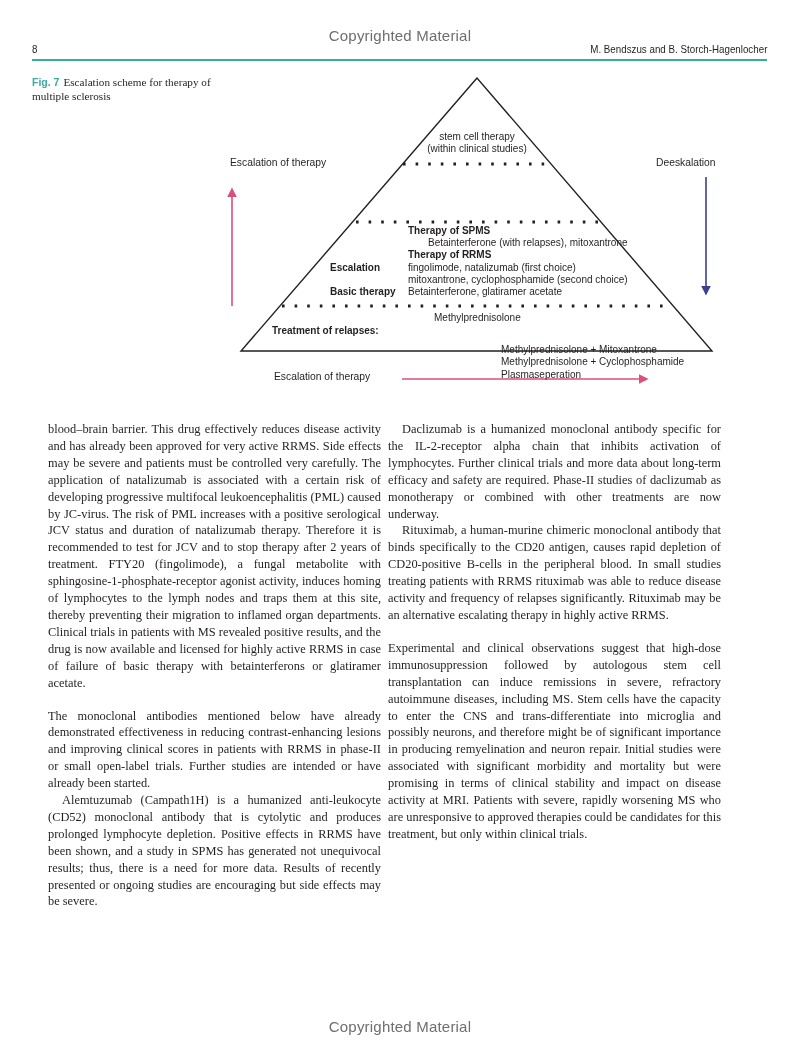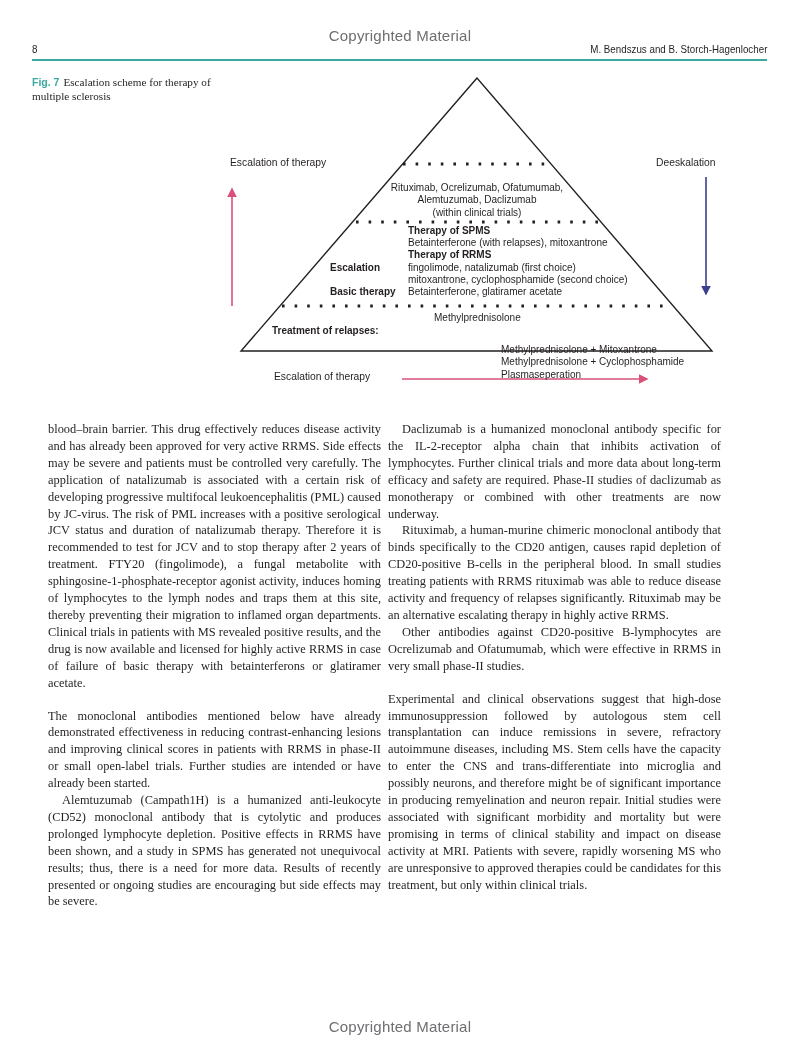--- a/index.html
+++ b/index.html
@@ -81,29 +81,28 @@
     <line x1="232" y1="306" x2="232" y2="189" stroke="#d9507a" stroke-width="1.6" marker-end="url(#ahPink)"></line>
 
     <line x1="706" y1="177" x2="706" y2="294" stroke="#3c3f8f" stroke-width="1.6" marker-end="url(#ahBlue)"></line>
 
     <line x1="402" y1="379" x2="647" y2="379" stroke="#d9507a" stroke-width="1.6" marker-end="url(#ahPink)"></line>
   </svg>
 
   <div class="ft side" style="left:230px; top:157px;">Escalation of therapy</div>
   <div class="ft side" style="left:632px; top:157px;padding-left:24px;">Deeskalation</div>
 
-
-  <div class="ft center" style="left:377px; top:182px; width:200px;">
-    <div>Rituximab, Ocrelizumab, Ofatumumab,</div>
-    <div>Alemtuzumab, Daclizumab</div>
-    <div>(within clinical trials)</div>
+  <div class="ft center" style="left:407px; top:131px; width:140px;">
+    <div>stem cell therapy</div>
+    <div>(within clinical studies)</div>
   </div>
 
+
   <div class="ft bold" style="left:408px; top:225px;">Therapy of SPMS</div>
-  <div class="ft" style="left:408px; top:237px;">Betainterferone (with relapses), mitoxantrone</div>
+  <div class="ft" style="left:428px; top:237px;">Betainterferone (with relapses), mitoxantrone</div>
   <div class="ft bold" style="left:408px; top:249px;">Therapy of RRMS</div>
   <div class="ft bold" style="left:330px; top:262px;">Escalation</div>
   <div class="ft" style="left:408px; top:262px;">fingolimode, natalizumab (first choice)</div>
   <div class="ft" style="left:408px; top:274px;">mitoxantrone, cyclophosphamide (second choice)</div>
   <div class="ft bold" style="left:330px; top:286px;">Basic therapy</div>
   <div class="ft" style="left:408px; top:286px;text-align:right;">Betainterferone, glatiramer acetate</div>
 
   <div class="ft" style="left:394px; top:312px;padding-left:40px;">Methylprednisolone</div>
   <div class="ft bold" style="left:272px; top:325px;">Treatment of relapses:</div>
   <div style="position:absolute; left:501px; top:312px;">
@@ -118,18 +117,17 @@
 <div class="col col-left">
   <p>blood–brain barrier. This drug effectively reduces disease activity and has already been approved for very active RRMS. Side effects may be severe and patients must be controlled very carefully. The application of natalizumab is associated with a certain risk of developing progressive multifocal leu­koencephalitis (PML) caused by JC-virus. The risk of PML increases with a positive serological JCV status and duration of natalizumab therapy. Therefore it is recommended to test for JCV and to stop therapy after 2 years of treatment. FTY20 (fingolimode), a fungal metabolite with sphingosine-1-phosphate-receptor agonist activity, induces homing of lymphocytes to the lymph nodes and traps them at this site, thereby preventing their migration to inflamed organ departments. Clinical trials in patients with MS revealed positive results, and the drug is now available and licensed for highly active RRMS in case of failure of basic therapy with betainterferons or glatiramer acetate.</p>
   <div class="gap"></div>
   <p>The monoclonal antibodies mentioned below have already demonstrated effectiveness in reducing contrast-enhancing lesions and improving clinical scores in patients with RRMS in phase-II or small open-label trials. Further studies are intended or have already been started.</p>
   <p class="indent">Alemtuzumab (Campath1H) is a humanized anti-leuko­cyte (CD52) monoclonal antibody that is cytolytic and produces prolonged lymphocyte depletion. Positive effects in RRMS have been shown, and a study in SPMS has generated not unequivocal results; thus, there is a need for more data. Results of recently presented or ongoing studies are encouraging but side effects may be severe.</p>
 </div>
 
 <div class="col col-right">
   <p class="indent">Daclizumab is a humanized monoclonal antibody spe­cific for the IL-2-receptor alpha chain that inhibits activa­tion of lymphocytes. Further clinical trials and more data about long-term efficacy and safety are required. Phase-II studies of daclizumab as monotherapy or combined with other treatments are now underway.</p>
   <p class="indent">Rituximab, a human-murine chimeric monoclonal anti­body that binds specifically to the CD20 antigen, causes rapid depletion of CD20-positive B-cells in the peripheral blood. In small studies treating patients with RRMS ritux­imab was able to reduce disease activity and frequency of relapses significantly. Rituximab may be an alternative escalating therapy in highly active RRMS.</p>
-  <p class="indent">Other antibodies against CD20-positive B-lymphocytes are Ocrelizumab and Ofatumumab, which were effective in RRMS in very small phase-II studies.</p>
   <div class="gap"></div>
   <p>Experimental and clinical observations suggest that high-dose immunosuppression followed by autologous stem cell transplantation can induce remissions in severe, refractory autoimmune diseases, including MS. Stem cells have the capacity to enter the CNS and trans-differentiate into microglia and possibly neurons, and therefore might be of significant importance in producing remyelination and neuron repair. Initial studies were associated with signifi­cant morbidity and mortality but were promising in terms of clinical stability and impact on disease activity at MRI. Patients with severe, rapidly worsening MS who are unre­sponsive to approved therapies could be candidates for this treatment, but only within clinical trials.</p>
 </div>
 
 <div class="watermark wm-bottom">Copyrighted Material</div>
 
 </body></html>

